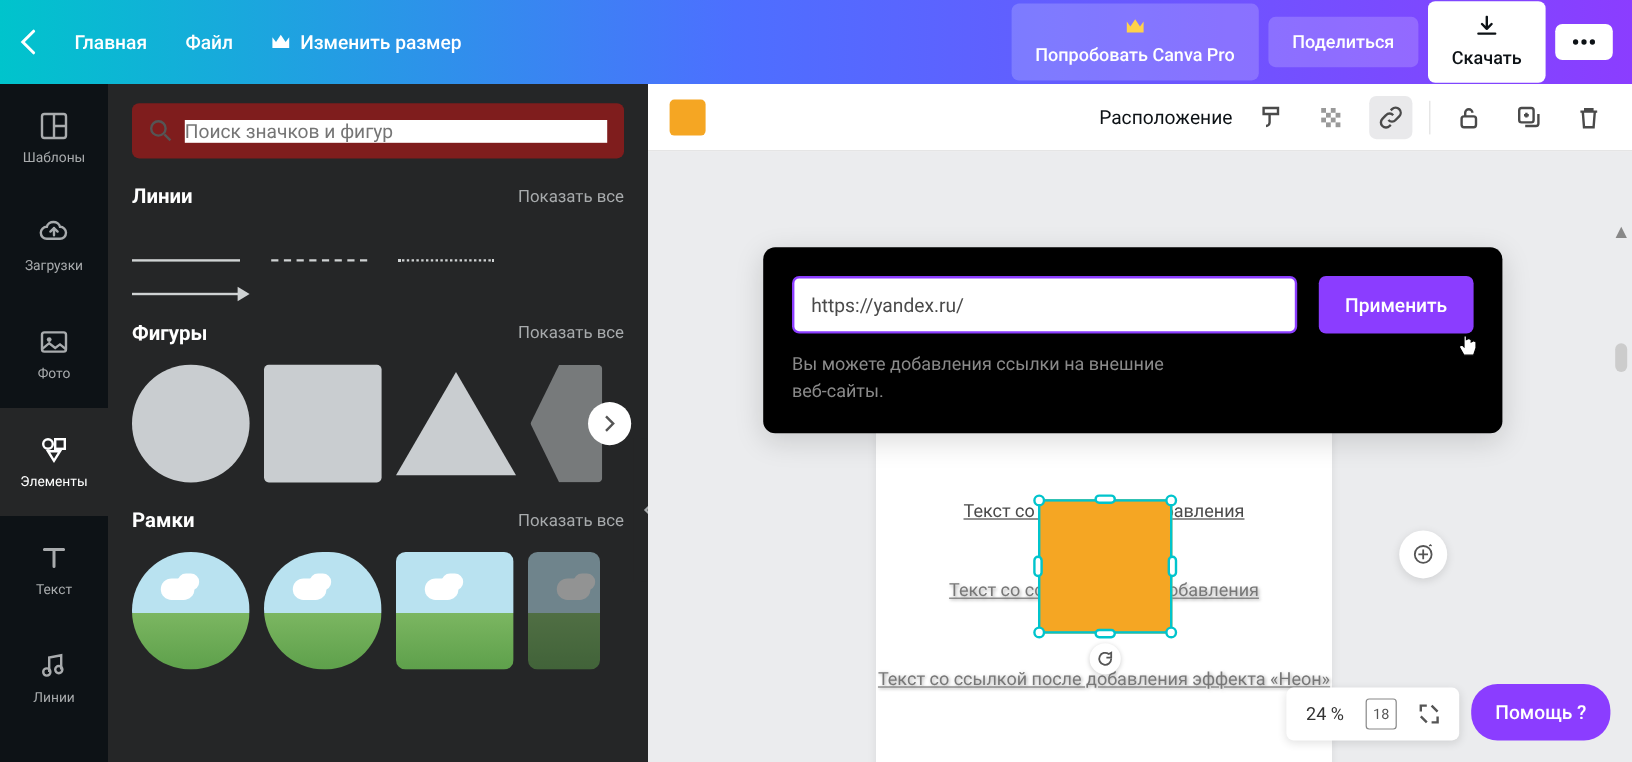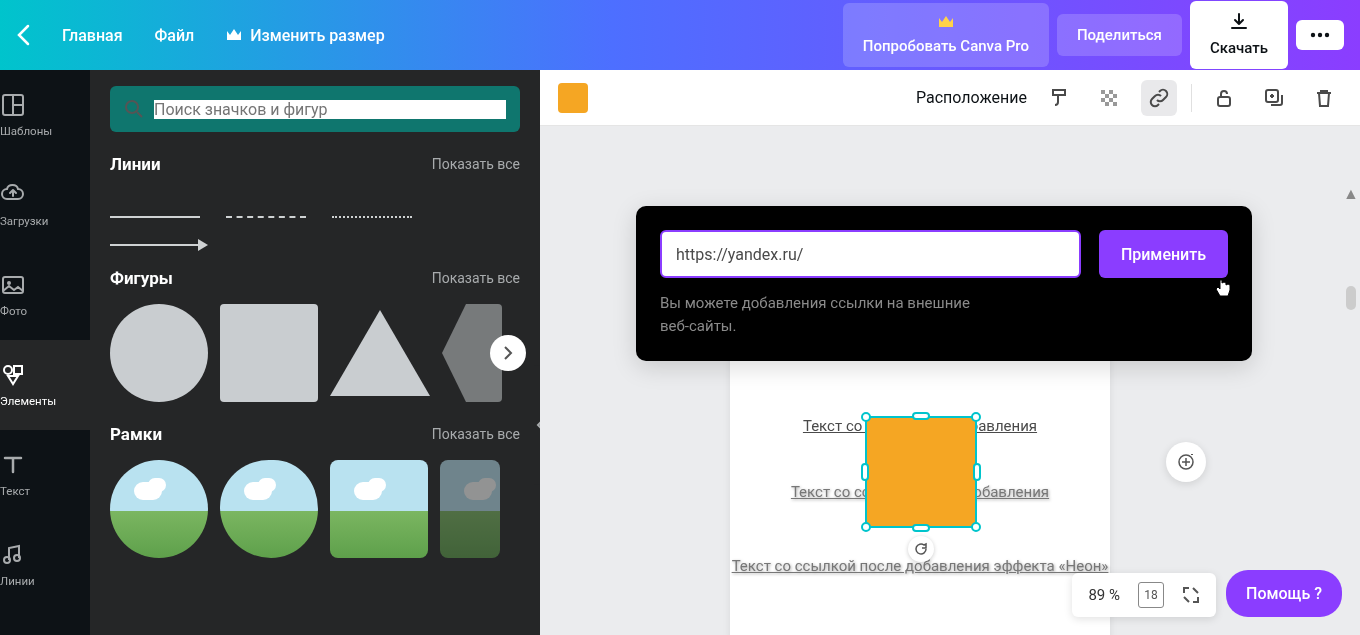--- a/index.html
+++ b/index.html
@@ -15,28 +15,28 @@
 .btn-try { background: rgba(255,255,255,0.18); color: #fff; }
 .btn-share { background: rgba(255,255,255,0.18); color: #fff; }
 .btn-download { background: #fff; color: #0d1216; }
 .btn-more { background: #fff; color: #0d1216; padding: 12px 14px; }
 
 
 .main-layout { display: flex; height: 565px; }
 
 
 .icon-rail { width: 90px; background: #0d1216; display: flex; flex-direction: column; }
-.rail-item { height: 90px; display: flex; flex-direction: column; justify-content: center; gap: 6px; color: #a8abad; cursor: pointer; }
+.rail-item { height: 90px; display: flex; flex-direction: column; align-items: center; justify-content: center; gap: 6px; color: #a8abad; cursor: pointer; }
 .rail-item.active { background: #252627; color: #fff; }
 .rail-label { font-size: 11.5px; }
 
 
 .side-panel { width: 450px; background: #252627; padding: 16px 20px; position: relative; color: #fff; overflow: hidden; }
 .panel-flap { position: absolute; right: -12px; top: 295px; width: 24px; height: 120px; background: #252627; border-radius: 0 18px 18px 0; display:flex; align-items:center; justify-content:center; color:#a8abad; cursor:pointer; }
-.search-box { background: #0f766e; border-radius: 6px; height: 46px; display: flex; align-items: center; padding: 0 14px; gap: 10px; }
+.search-box { background: #7f1d1d; border-radius: 6px; height: 46px; display: flex; align-items: center; padding: 0 14px; gap: 10px; }
 .search-input { border: none; outline: none; font-size: 16px; flex: 1; color: #666; }
 .section-head { display: flex; justify-content: space-between; align-items: center; margin-top: 22px; }
 .section-title { font-size: 17px; font-weight: 700; color: #fff; }
 .show-all { font-size: 14px; color: #a8abad; cursor: pointer; }
 .shapes-row { display: flex; gap: 12px; margin-top: 16px; align-items: center; position: relative; }
 .shapes-row .arrow-next { position: absolute; right: -6px; top: 50%; transform: translateY(-50%); width: 36px; height: 36px; background: #fff; border-radius: 50%; display:flex; align-items:center; justify-content:center; color:#555; cursor:pointer; }
 
 .line-item { height: 2px; background: #cfd2d3; }
 .line-solid { width: 90px; }
 .line-dashed { width: 80px; background: none; border-top: 2px dashed #cfd2d3; }
@@ -350,21 +350,21 @@
             <path d="M15 3l1-1 1 1" stroke="#555" stroke-width="1" fill="none"></path>
           </svg>
       </div>
 
       <div class="vscroll">
         <div class="vscroll-arrow">▲</div>
         <div class="vscroll-thumb"></div>
       </div>
 
       <div class="bottom-bar">
-        <span class="zoom-txt">89 %</span>
+        <span class="zoom-txt">24 %</span>
         <div class="page-ind">18</div>
         <span>
           <svg width="18" height="18" viewBox="0 0 18 18">
               <path d="M2 7V2h5M16 11v5h-5M11 2l5 5M7 16l-5-5" stroke="#555" stroke-width="2" fill="none"></path>
             </svg>
         </span>
       </div>
       <button class="help-btn">Помощь  ?</button>
     </div>
   </div>

